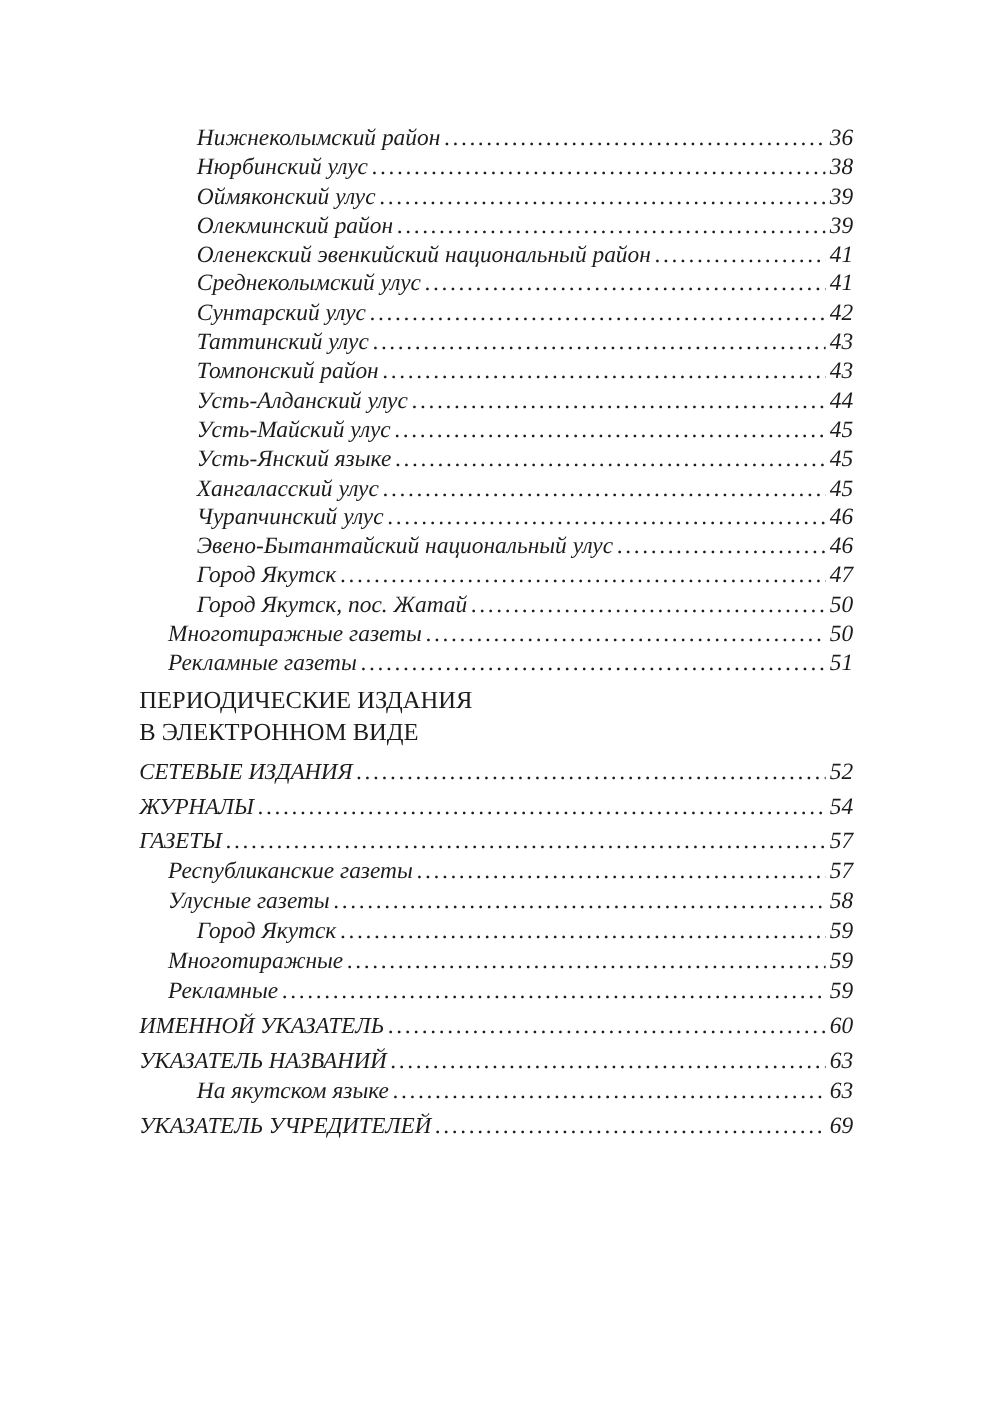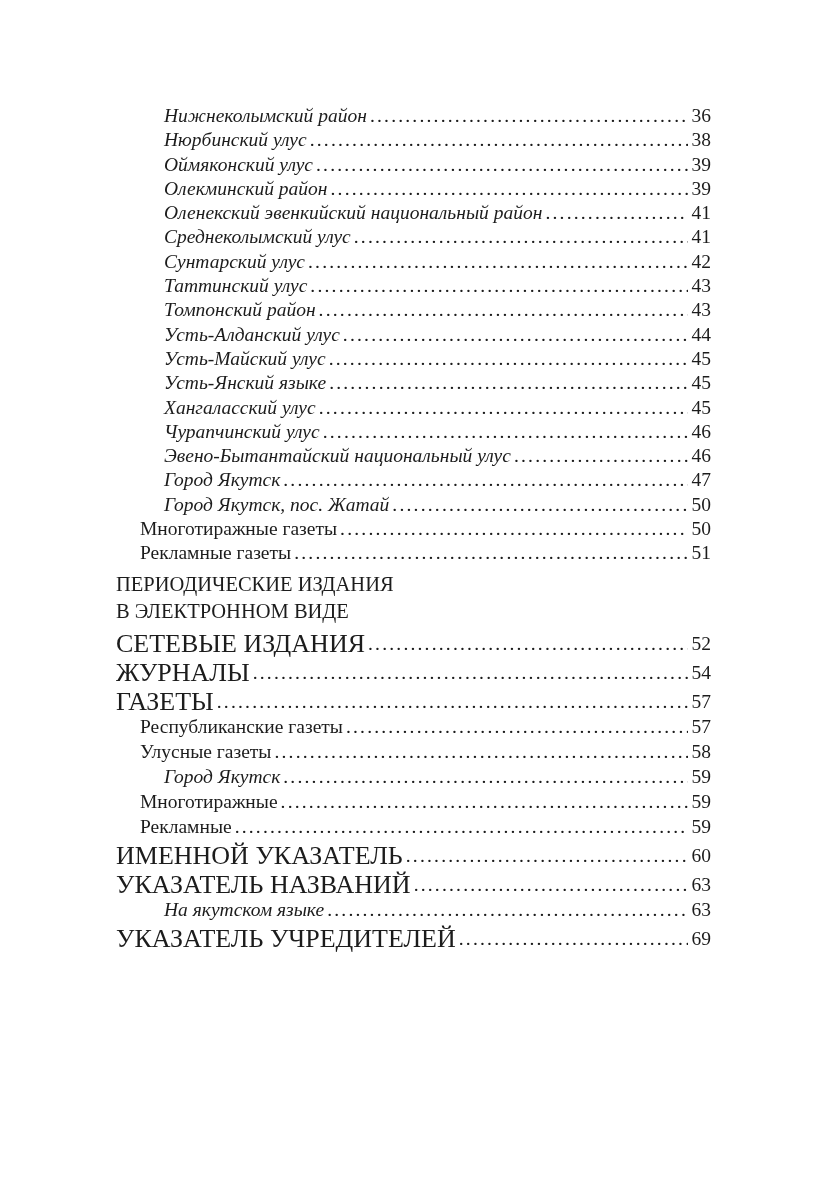--- a/index.html
+++ b/index.html
@@ -18,40 +18,41 @@
     padding: 104px 128px 0 116px;
   }
   .toc .entry {
     display: flex;
     align-items: center;
     font-size: 19.5px;
   }
   .sec1 .entry { line-height: 24.3px; }
   .sec2 .entry { line-height: 25px; }
   .sec2 .entry.level-1 { margin-top: 4px; }
-  .entry.level-1 .label { font-size: 26px; }
+  .entry.level-1 .label { font-size: 19px; }
   .entry.level-2 { padding-left: 24px; }
   .entry.level-3 { padding-left: 48px; }
   .entry.italic .label { font-style: italic; }
-  .label { white-space: nowrap; }
+  .label { white-space: nowrap; font-style: italic; }
   .dots {
     flex: 1 1 auto;
     min-width: 8px;
     overflow: hidden;
     white-space: nowrap;
     margin: 0 3px 0 3px;
   }
   .dots::after {
     content: "..............................................................................................................................................................";
     letter-spacing: 2.2px;
     font-style: normal;
   }
   .page-num {
     white-space: nowrap;
     padding-left: 1px;
+    font-style: italic;
   }
   .toc-heading {
     text-align: left;
     font-size: 20.5px;
     line-height: 27px;
     margin: 5px 0 6px 0;
   }
 </style>
 </head>
 <body>

